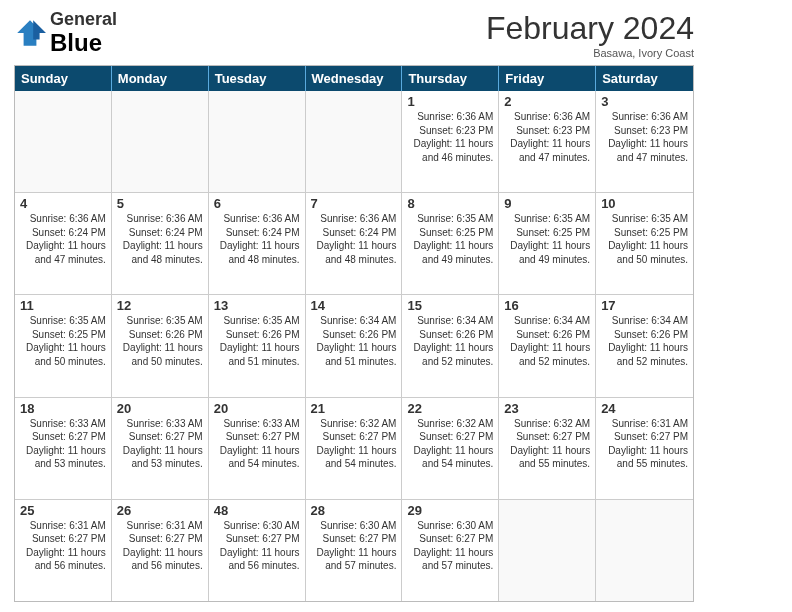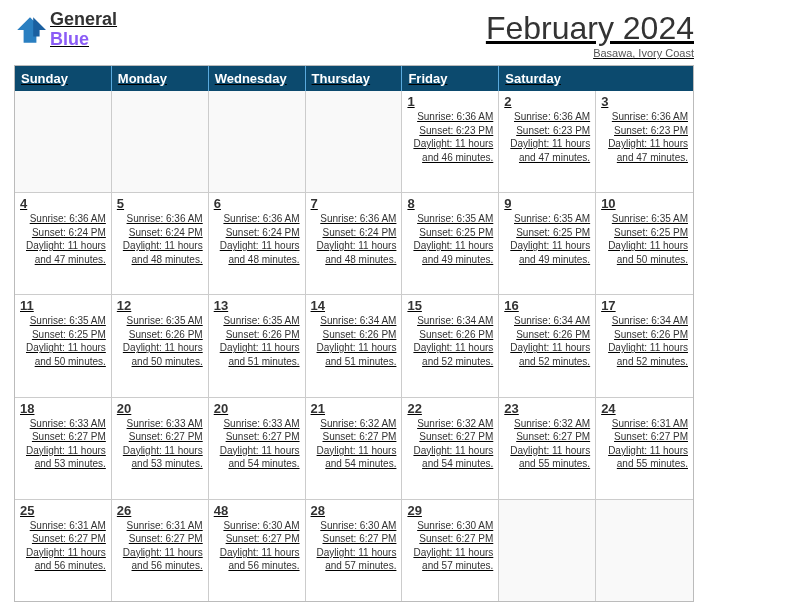--- a/index.html
+++ b/index.html
@@ -9,21 +9,20 @@
       width: 792px;
       height: 612px;
       overflow: hidden;
     }
     .page {
       width: 708px;
       height: 612px;
       padding: 10px 14px 10px 14px;
       display: flex;
       flex-direction: column;
-      text-decoration: underline;
     }
     .header {
       display: flex;
       justify-content: space-between;
       align-items: flex-start;
       margin-bottom: 6px;
     }
     .logo {
       display: flex;
       align-items: center;
@@ -33,23 +32,23 @@
       display: flex;
       flex-direction: column;
       line-height: 1.1;
     }
     .logo-general {
       font-size: 18px;
       font-weight: bold;
       color: #333;
     }
     .logo-blue {
-      font-size: 18px;
+      font-size: 24px;
       font-weight: bold;
-      color: #8b5cf6;
+      color: #000000;
     }
     .logo-icon {
       width: 32px;
       height: 32px;
     }
     .title-block {
       text-align: right;
     }
     .month-year {
       font-size: 32px;
@@ -133,20 +132,21 @@
     <div class="title-block">
       <div class="month-year">February 2024</div>
       <div class="location">Basawa, Ivory Coast</div>
     </div>
   </div>
 
   <div class="calendar">
     <div class="cal-header-row">
     <div class="cal-header-cell">Sunday</div>
         <div class="cal-header-cell">Monday</div>
+        <div class="cal-header-cell">Tuesday</div>
         <div class="cal-header-cell">Wednesday</div>
         <div class="cal-header-cell">Thursday</div>
         <div class="cal-header-cell">Friday</div>
         <div class="cal-header-cell">Saturday</div>
       </div>
     <div class="cal-body">
     <div class="cal-row">
           <div class="cal-cell empty"></div>
           <div class="cal-cell empty"></div>
           <div class="cal-cell empty"></div>

